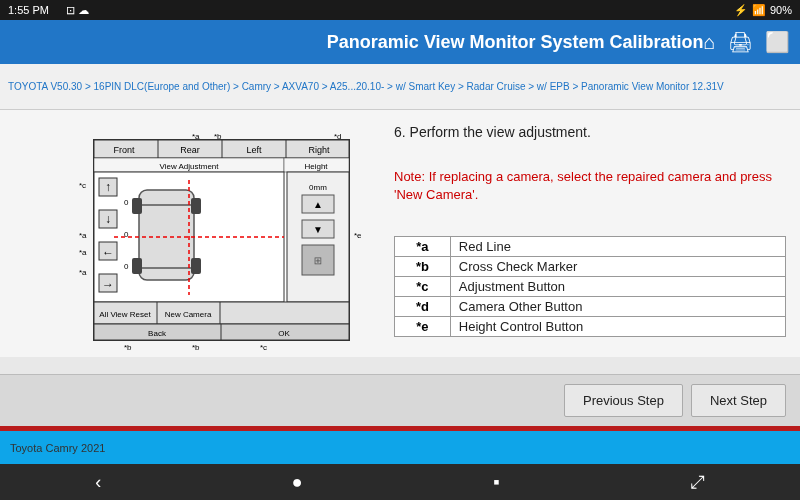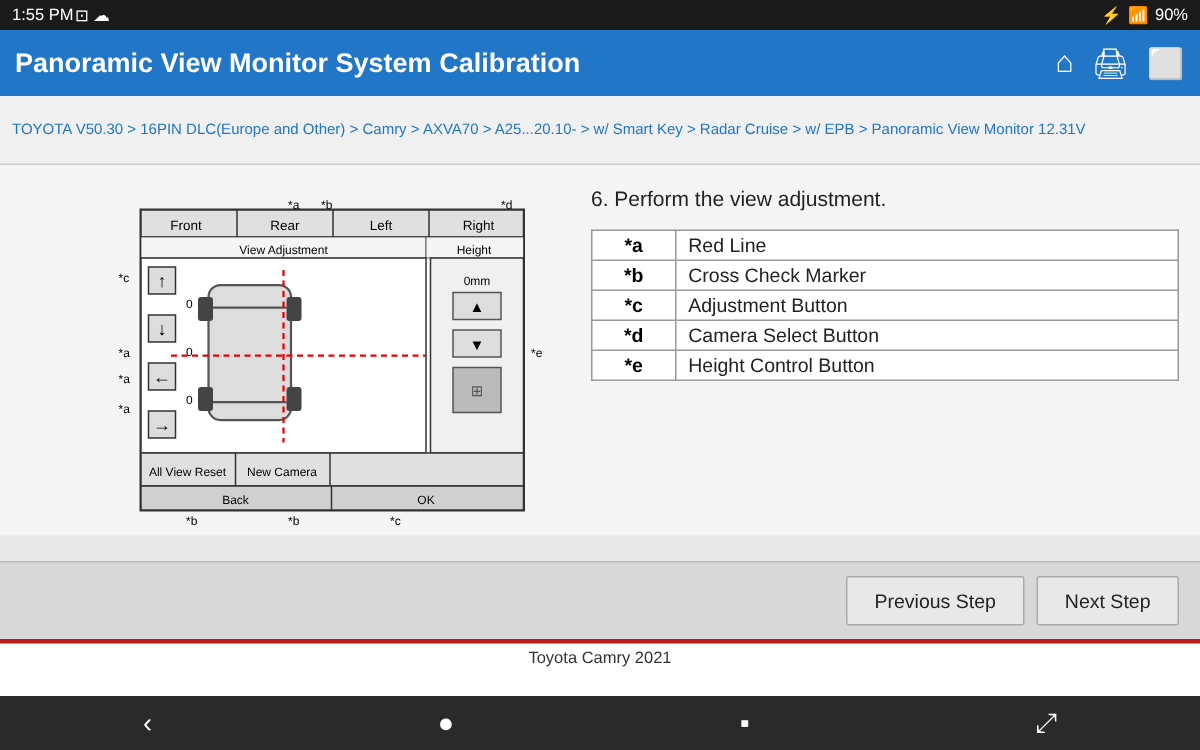--- a/index.html
+++ b/index.html
@@ -18,30 +18,30 @@
       background: #1a1a1a;
       color: white;
       font-size: 11px;
       padding: 2px 8px;
       display: flex;
       justify-content: space-between;
       align-items: center;
       height: 20px;
       flex-shrink: 0;
     }
-    .status-left { display: flex; align-items: center; gap: 1px; }
+    .status-left { display: flex; align-items: center; gap: 17px; }
     .status-right { display: flex; align-items: center; gap: 4px; }
 
     
     .header {
       background: #2176c7;
       color: white;
       display: flex;
       align-items: center;
-      justify-content: space-between;
+      justify-content: flex-end;
       padding: 0 10px;
       height: 44px;
       flex-shrink: 0;
     }
     .header-title {
       font-size: 18px;
       font-weight: bold;
       color: white;
     }
     .header-icons {
@@ -98,21 +98,21 @@
     .diagram-svg {
       width: 340px;
       height: 230px;
     }
 
     
     .text-panel {
       flex: 1;
       display: flex;
       flex-direction: column;
-      gap: 9px;
+      gap: 24px;
       padding-top: 4px;
     }
 
     .step-description {
       font-size: 14px;
       color: #222;
       margin-bottom: 4px;
     }
 
     .note-text {
@@ -163,29 +163,29 @@
       border: 1px solid #aaa;
       padding: 8px 18px;
       font-size: 13px;
       cursor: pointer;
       border-radius: 2px;
       color: #222;
     }
 
     
     .footer {
-      background: #ffffff;
+      background: #0ea5e9;
       padding: 4px 10px;
       font-size: 11px;
       color: #333;
-      border-top: 3px solid #b91c1c;
+      border-top: 5px solid #b91c1c;
       flex-shrink: 0;
       height: 38px;
       display: flex;
-      flex-direction: row;
+      flex-direction: column;
       justify-content: center;
     }
 
     
     .nav-bar {
       background: #2a2a2a;
       height: 36px;
       display: flex;
       align-items: center;
       justify-content: space-around;
@@ -309,38 +309,39 @@
         <text x="168" y="220" font-size="8" fill="#000">*b</text>
         <text x="236" y="220" font-size="8" fill="#000">*c</text>
 
         <text x="55" y="58" font-size="8" fill="#000">*c</text>
       </svg>
     </div>
   </div>
 
   <div class="text-panel">
     <p class="step-description">6. Perform the view adjustment.</p>
+    <p class="note-text">Note: If replacing a camera, select the repaired camera and press 'New Camera'.</p>
 
     <table class="legend-table">
       <tbody id="legend-body">
       <tr>
             <td>*a</td>
             <td>Red Line</td>
           </tr>
           <tr>
             <td>*b</td>
             <td>Cross Check Marker</td>
           </tr>
           <tr>
             <td>*c</td>
             <td>Adjustment Button</td>
           </tr>
           <tr>
             <td>*d</td>
-            <td>Camera Select Button</td>
+            <td>Camera Other Button</td>
           </tr>
           <tr>
             <td>*e</td>
             <td>Height Control Button</td>
           </tr>
         </tbody>
     </table>
   </div>
 </div>
 

